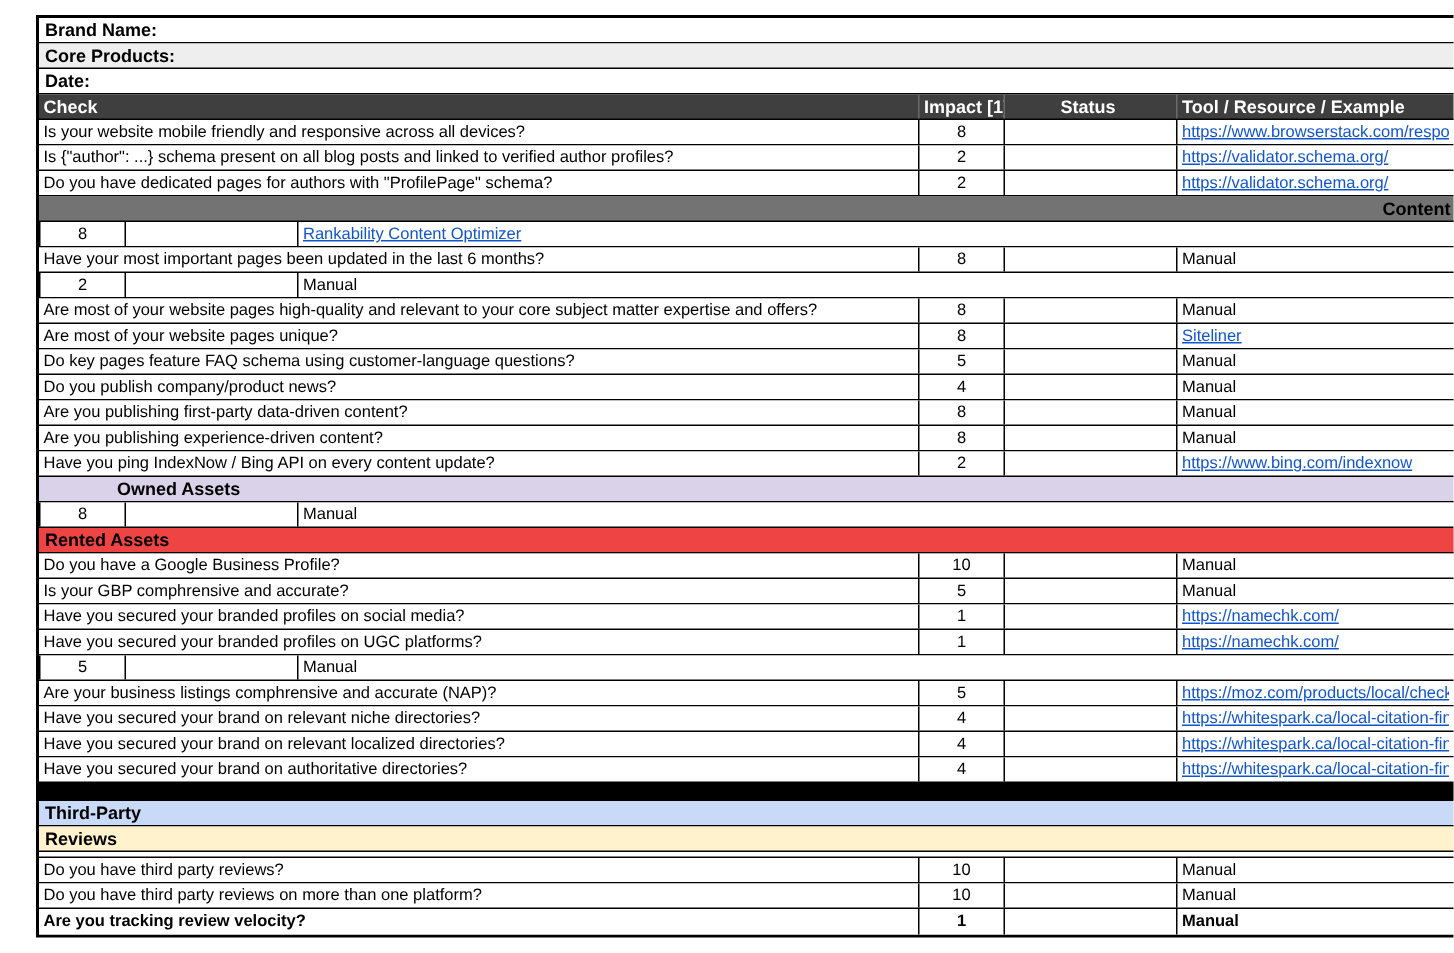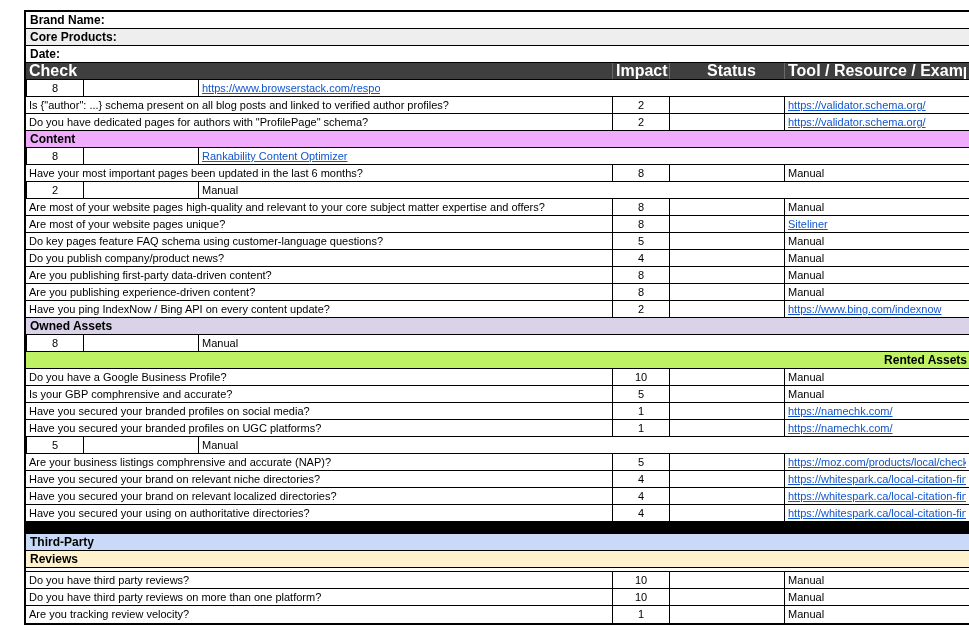--- a/index.html
+++ b/index.html
@@ -1,27 +1,27 @@
 <!DOCTYPE html>
 <html style="--header-bg: #3f3f3f; --header-text: #ffffff; --link: #1155cc; --divider: #000000; --border: #000000;"><head>
 <meta charset="utf-8">
 <style>
   html,body{margin:0;padding:0;background:#fff;}
   body{width:969px;height:635px;position:relative;font-family:"Liberation Sans",sans-serif;overflow:hidden;}
   .sheet{position:absolute;left:24px;top:10px;width:944px;border:2px solid var(--border,#000);background:#fff;}
   .row{display:flex;box-sizing:border-box;height:17px;border-bottom:1px solid var(--border,#000);background:#fff;align-items:stretch;}
-  .row:last-child{border-bottom:none;}
+  .row:last-child{border-bottom:none;font-weight:bold;}
   .cell{box-sizing:border-box;padding:0 3px;font-size:11px;line-height:16px;white-space:nowrap;overflow:hidden;color:#000;}
   .cell-check{width:586px;}
   .cell-impact{width:57px;border-left:1px solid var(--border,#000);text-align:center;}
   .cell-status{width:115px;border-left:1px solid var(--border,#000);}
   .cell-tool{width:182px;border-left:1px solid var(--border,#000);}
   .meta-row .cell, .section-row .cell{width:100%;font-weight:700;font-size:12px;padding-left:4px;}
   .header-row{background:var(--header-bg,#3f3f3f);}
-  .header-row .cell{color:var(--header-text,#fff);font-weight:700;font-size:16px;}
+  .header-row .cell{color:var(--header-text,#fff);font-weight:700;font-size:12px;}
   .header-row .cell-impact{text-align:left;border-left:1px solid #6a6a6a;}
   .header-row .cell-status{border-left:1px solid #6a6a6a;padding-left:37px;}
   .header-row .cell-tool{border-left:1px solid #6a6a6a;}
   .divider-row{height:12px;background:var(--divider,#000);border-bottom:none;}
   .spacer-row{height:4px;border-bottom:1px solid var(--border,#000);background:#fff;}
   a.tool-link{color:var(--link,#1155cc);text-decoration:underline;cursor:pointer;}
 </style>
 </head>
 <body>
 
@@ -35,37 +35,38 @@
     <div class="row meta-row">
       <div class="cell ">Date:</div>
     </div>
     <div class="row header-row">
       <div class="cell cell-check">Check</div>
       <div class="cell cell-impact">Impact [1]</div>
       <div class="cell cell-status">Status</div>
       <div class="cell cell-tool">Tool / Resource / Example</div>
     </div>
     <div class="row">
+      <div class="cell cell-check">Is your website mobile friendly and responsive across all devices?</div>
       <div class="cell cell-impact">8</div>
       <div class="cell cell-status"></div>
       <div class="cell cell-tool"><a class="tool-link">https://www.browserstack.com/respons</a></div>
     </div>
     <div class="row">
       <div class="cell cell-check">Is {"author": ...} schema present on all blog posts and linked to verified author profiles?</div>
       <div class="cell cell-impact">2</div>
       <div class="cell cell-status"></div>
       <div class="cell cell-tool"><a class="tool-link">https://validator.schema.org/</a></div>
     </div>
     <div class="row">
       <div class="cell cell-check">Do you have dedicated pages for authors with "ProfilePage" schema?</div>
       <div class="cell cell-impact">2</div>
       <div class="cell cell-status"></div>
       <div class="cell cell-tool"><a class="tool-link">https://validator.schema.org/</a></div>
     </div>
-    <div class="row section-row" style="background: #f0abfc;">
+    <div class="row section-row" style="background: #737373; text-align: right;">
       <div class="cell ">Content</div>
     </div>
     <div class="row">
       <div class="cell cell-impact">8</div>
       <div class="cell cell-status"></div>
       <div class="cell cell-tool"><a class="tool-link">Rankability Content Optimizer</a></div>
     </div>
     <div class="row">
       <div class="cell cell-check">Have your most important pages been updated in the last 6 months?</div>
       <div class="cell cell-impact">8</div>
@@ -112,29 +113,29 @@
       <div class="cell cell-impact">8</div>
       <div class="cell cell-status"></div>
       <div class="cell cell-tool"><span>Manual</span></div>
     </div>
     <div class="row">
       <div class="cell cell-check">Have you ping IndexNow / Bing API on every content update?</div>
       <div class="cell cell-impact">2</div>
       <div class="cell cell-status"></div>
       <div class="cell cell-tool"><a class="tool-link">https://www.bing.com/indexnow</a></div>
     </div>
-    <div class="row section-row" style="background: rgb(217, 210, 233);">
+    <div class="row section-row" style="background: rgb(217, 210, 233); padding-left: 48px;">
       <div class="cell ">Owned Assets</div>
     </div>
     <div class="row">
       <div class="cell cell-impact">8</div>
       <div class="cell cell-status"></div>
       <div class="cell cell-tool"><span>Manual</span></div>
     </div>
-    <div class="row section-row" style="background: #bef264; text-align: right;">
+    <div class="row section-row" style="background: #ef4444;">
       <div class="cell ">Rented Assets</div>
     </div>
     <div class="row">
       <div class="cell cell-check">Do you have a Google Business Profile?</div>
       <div class="cell cell-impact">10</div>
       <div class="cell cell-status"></div>
       <div class="cell cell-tool"><span>Manual</span></div>
     </div>
     <div class="row">
       <div class="cell cell-check">Is your GBP comphrensive and accurate?</div>
@@ -171,21 +172,21 @@
       <div class="cell cell-status"></div>
       <div class="cell cell-tool"><a class="tool-link">https://whitespark.ca/local-citation-finde</a></div>
     </div>
     <div class="row">
       <div class="cell cell-check">Have you secured your brand on relevant localized directories?</div>
       <div class="cell cell-impact">4</div>
       <div class="cell cell-status"></div>
       <div class="cell cell-tool"><a class="tool-link">https://whitespark.ca/local-citation-finde</a></div>
     </div>
     <div class="row">
-      <div class="cell cell-check">Have you secured your using on authoritative directories?</div>
+      <div class="cell cell-check">Have you secured your brand on authoritative directories?</div>
       <div class="cell cell-impact">4</div>
       <div class="cell cell-status"></div>
       <div class="cell cell-tool"><a class="tool-link">https://whitespark.ca/local-citation-finde</a></div>
     </div>
     <div class="row divider-row"></div>
     <div class="row section-row" style="background: rgb(201, 218, 248);">
       <div class="cell ">Third-Party</div>
     </div>
     <div class="row section-row" style="background: rgb(255, 242, 204);">
       <div class="cell ">Reviews</div>

